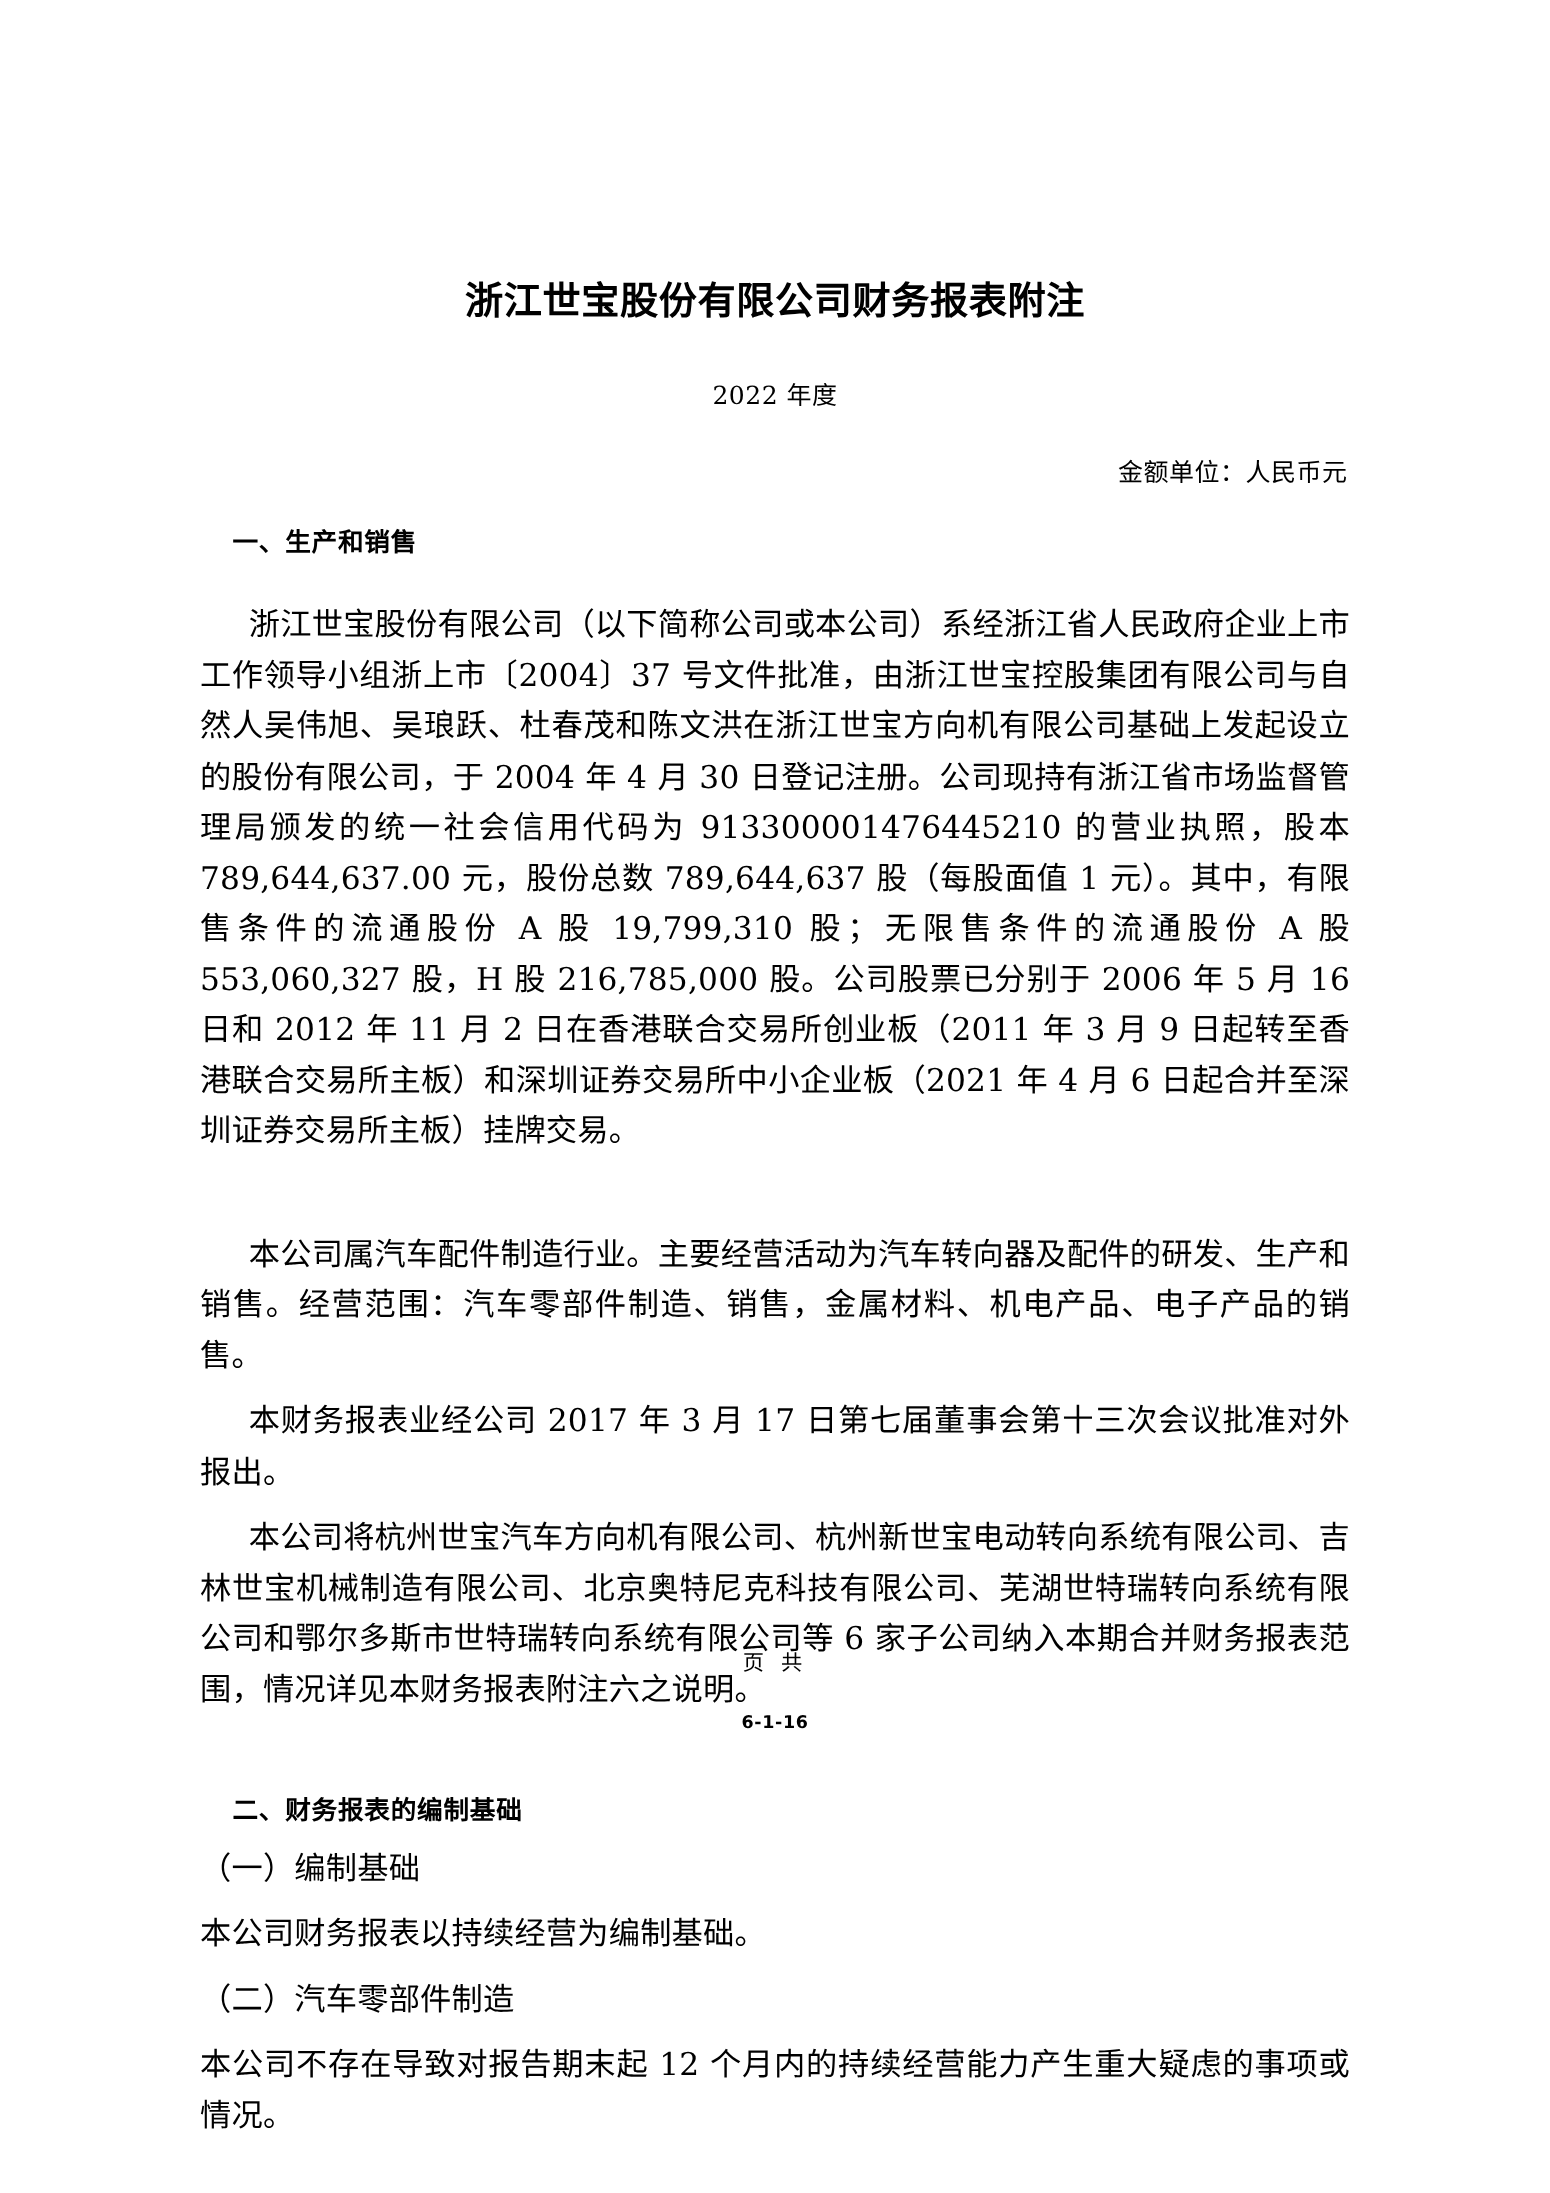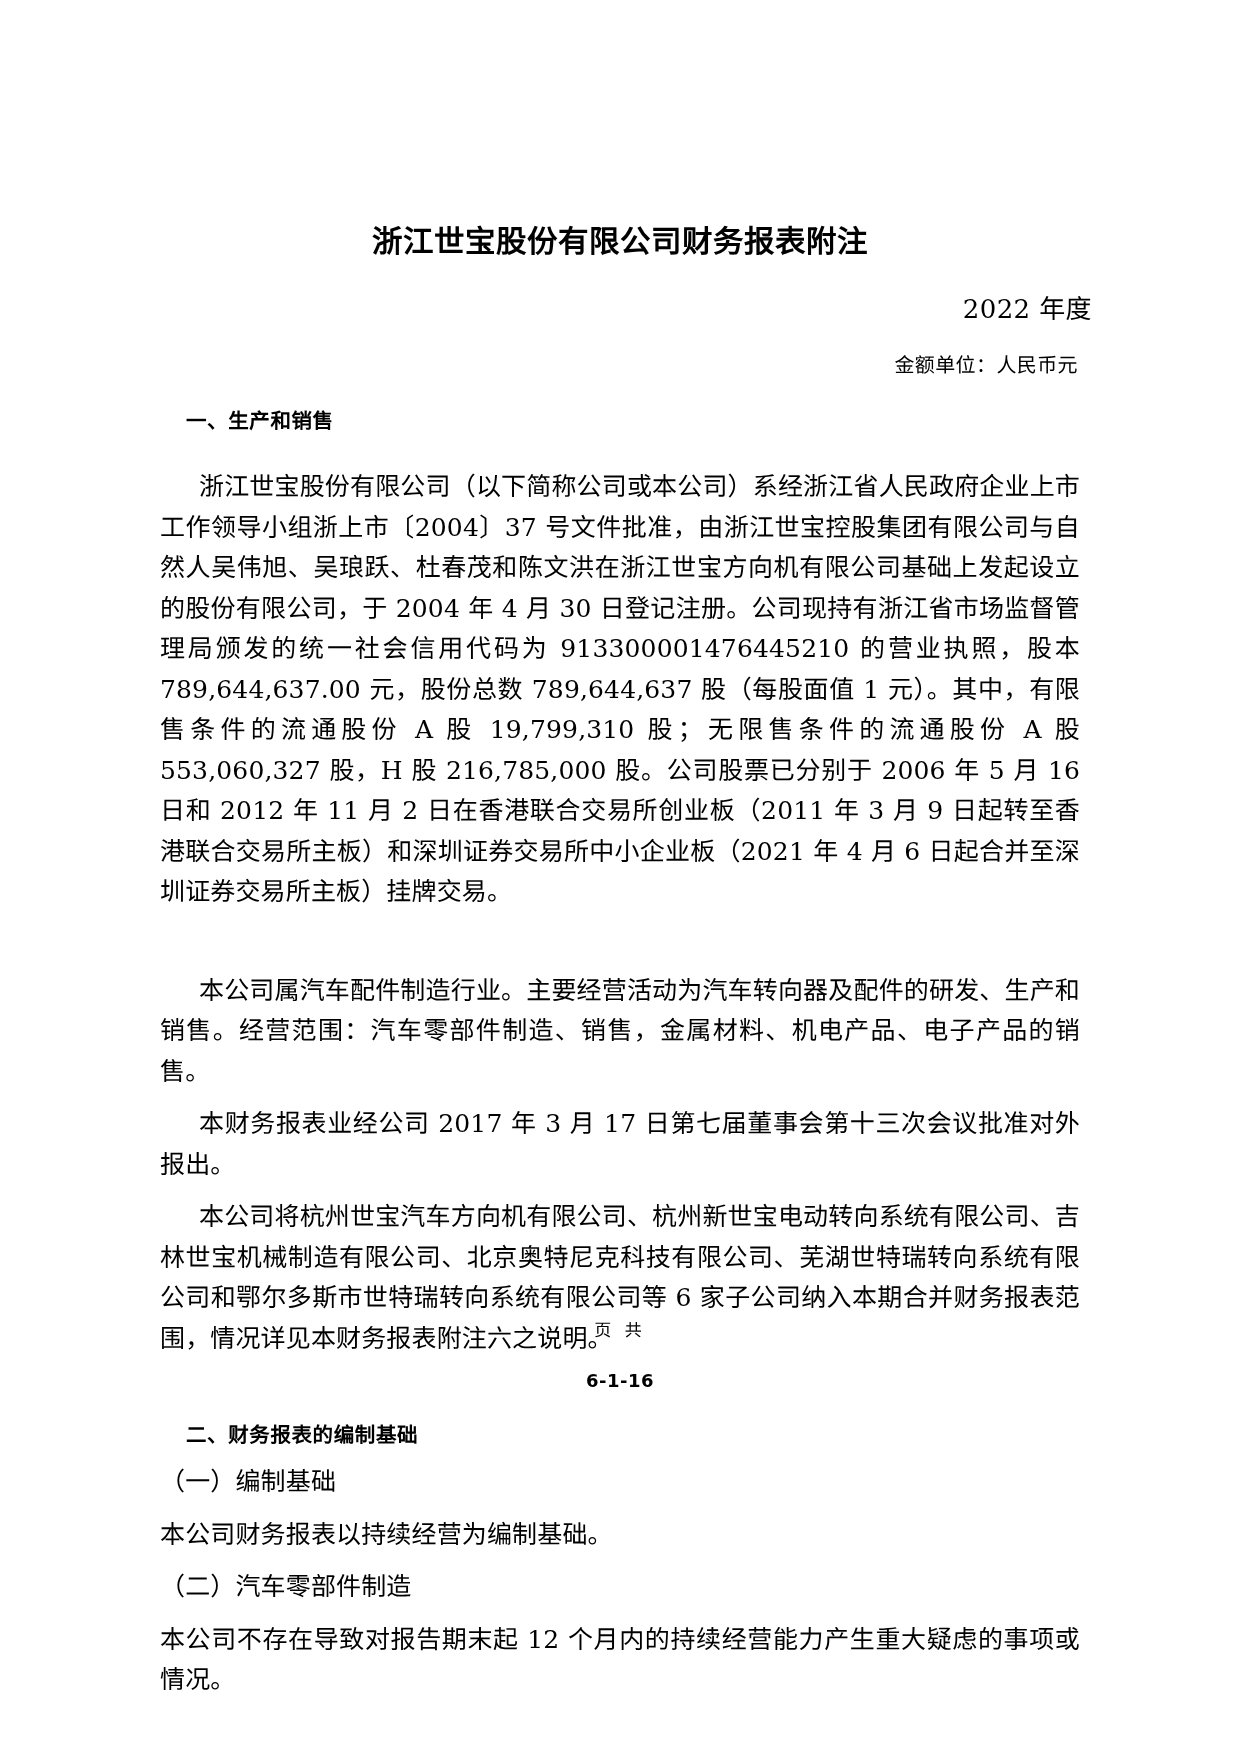--- a/index.html
+++ b/index.html
@@ -34,24 +34,24 @@
     text-align: center;
     font-family: "DejaVu Sans", "Liberation Sans", sans-serif;
     font-weight: bold;
     font-size: 30.5px;
     letter-spacing: 0.5px;
     line-height: 1.2;
     margin: 0;
     padding-top: 224px;
   }
   .doc-period {
-    text-align: right;
-    font-size: 26px;
+    text-align: center;
+    font-size: 20px;
     line-height: 1.2;
-    margin: 0;
+    margin: 10px;
     padding-top: 33px;
     letter-spacing: 0.4px;
   }
   .doc-unit {
     text-align: right;
     font-size: 20px;
     line-height: 1.2;
     margin: 0;
     padding-top: 28px;
     padding-right: 14px;
@@ -96,21 +96,21 @@
     font-size: 17px;
     letter-spacing: 4px;
   }
   .footer-number {
     position: absolute;
     left: 0;
     right: 0;
     top: 1370px;
     text-align: center;
     font-family: "DejaVu Sans", "Liberation Sans", sans-serif;
-    font-size: 18px;
+    font-size: 14px;
     font-weight: bold;
     letter-spacing: 0.5px;
   }
 </style>
 </head>
 <body>
 
 <div class="page">
 
   <div class="content">

